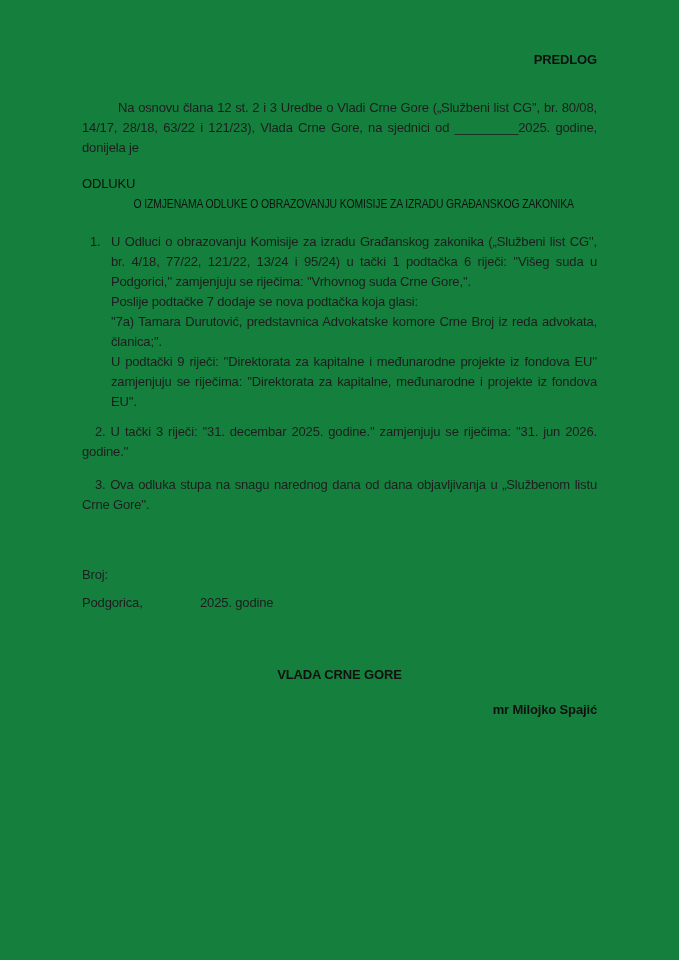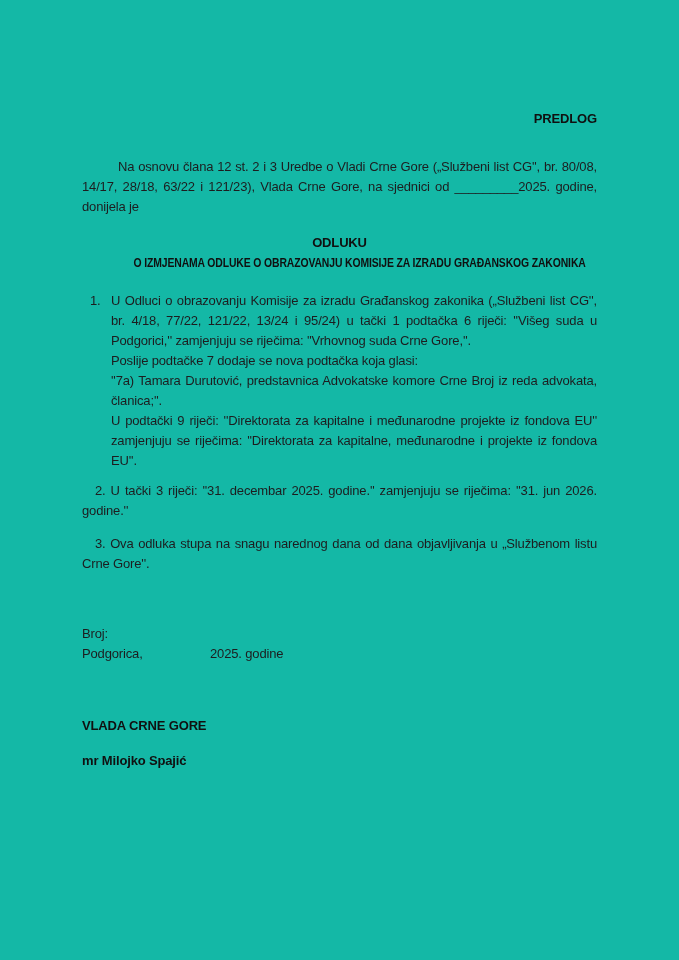--- a/index.html
+++ b/index.html
@@ -4,44 +4,44 @@
 <style>
   html, body {
     margin: 0;
     padding: 0;
     background: #ffffff;
   }
   .page {
     position: relative;
     width: 679px;
     height: 960px;
-    background: #14b8a6;
+    background: #15803d;
     box-sizing: border-box;
-    padding: 109px 82px 0 82px;
+    padding: 50px 82px 0 82px;
     font-family: "Liberation Sans", sans-serif;
     font-size: 13px;
     line-height: 20px;
     letter-spacing: -0.15px;
     color: #1d1d1f;
     overflow: hidden;
   }
   .doc-label {
     text-align: right;
     font-weight: bold;
     color: #101010;
   }
   .intro {
     margin: 28px 0 16px 0;
     text-align: justify;
     text-indent: 36px;
   }
   .title-block {
     margin-top: 7px;
-    text-align: center;
-    font-weight: bold;
+    text-align: left;
+    font-weight: normal;
     color: #101010;
   }
   .title-line2 {
     white-space: nowrap;
     transform: scaleX(0.8);
     transform-origin: center;
   }
   .item1 {
     position: relative;
     margin-top: 18px;
@@ -61,40 +61,41 @@
     text-align: justify;
     text-indent: 13px;
   }
   .item-par.third {
     margin-top: 13px;
   }
   .broj {
     margin-top: 50px;
   }
   .place-row {
+    margin-top: 8px;
     display: flex;
-    gap: 10px;
   }
   .place-row .place {
     width: 118px;
   }
   .gov {
     margin-top: 52px;
-    text-align: left;
+    text-align: center;
     font-weight: bold;
     color: #101010;
   }
   .pres {
     margin-top: 10px;
     text-align: right;
     font-weight: bold;
     color: #101010;
   }
   .signer {
     margin-top: 15px;
+    text-align: right;
     font-weight: bold;
     color: #101010;
   }
 </style>
 </head>
 <body>
 
 <div class="page">
 
   <div class="doc-label">PREDLOG</div>

